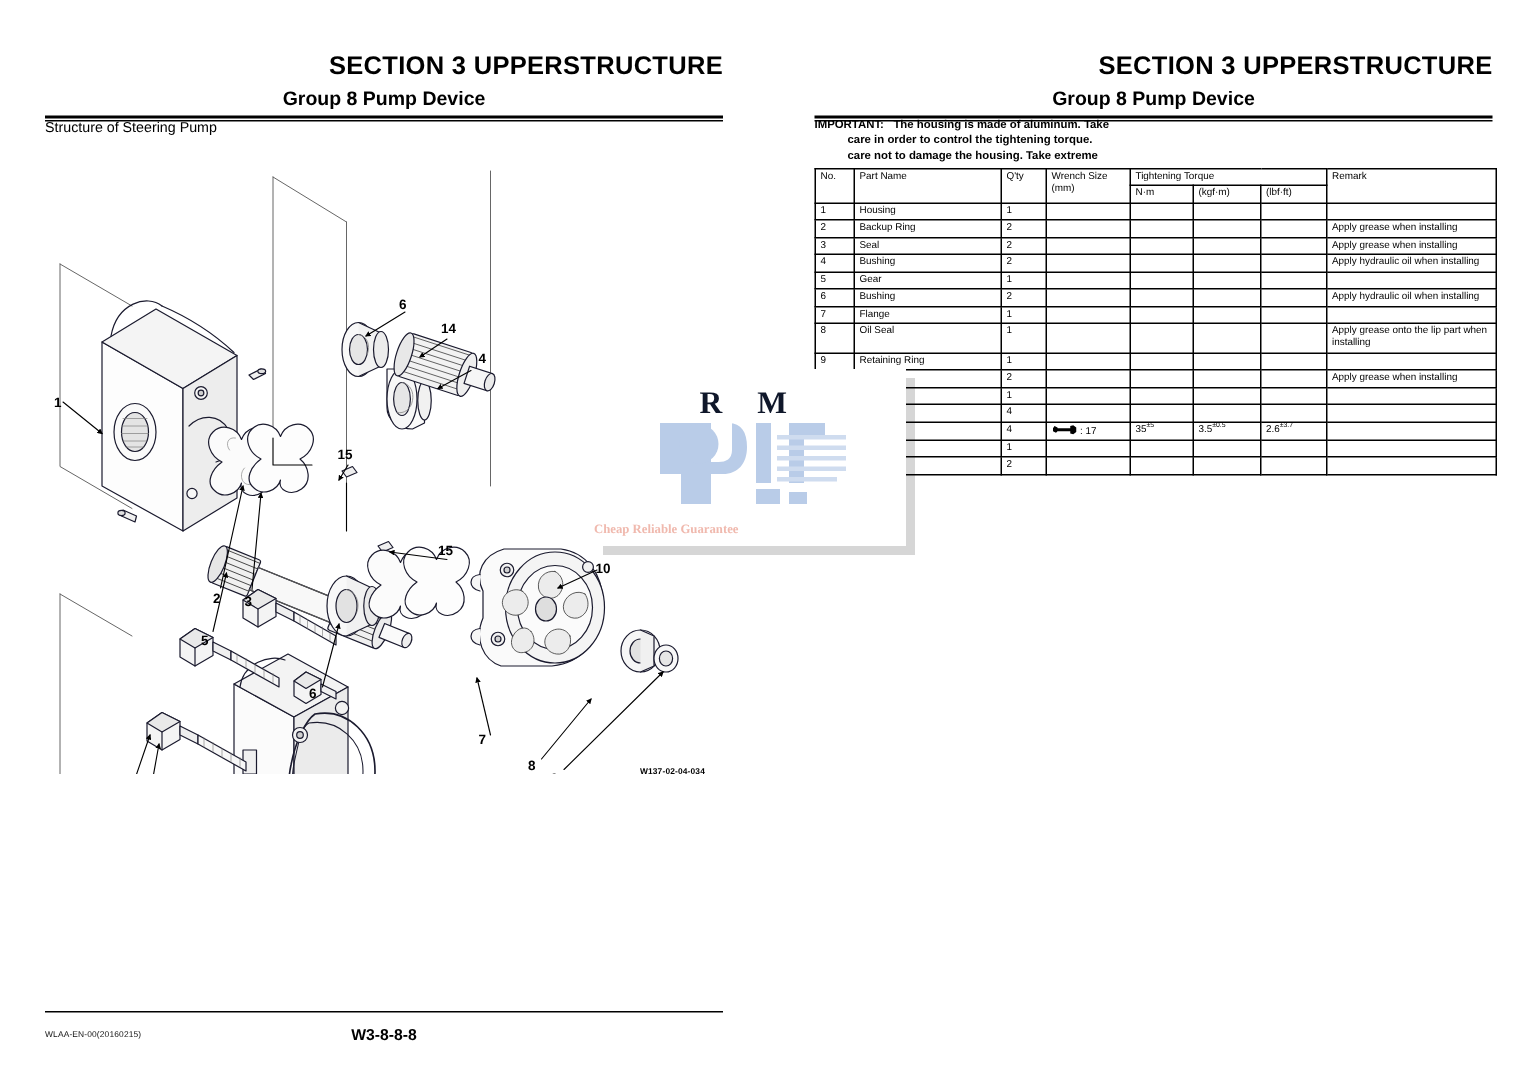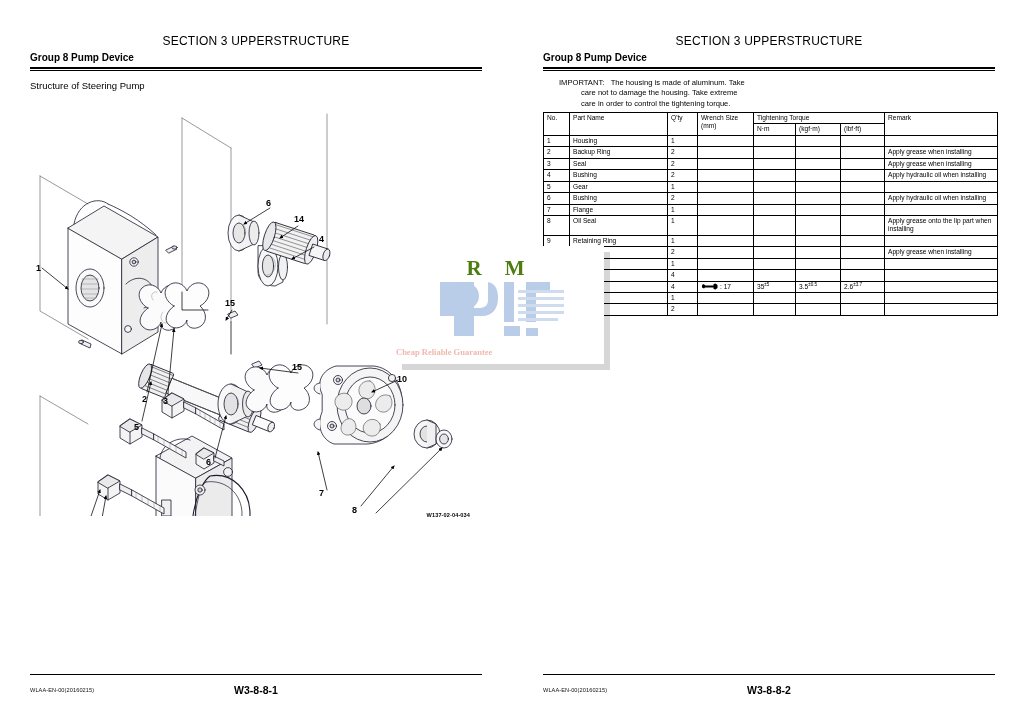--- a/index.html
+++ b/index.html
@@ -5,22 +5,22 @@
   html,body{margin:0;padding:0;background:#ffffff;}
   body{width:1026px;height:722px;position:relative;overflow:hidden;
        font-family:"Liberation Sans",sans-serif;color:#000;}
 
   .page{position:absolute;top:0;height:722px;background:#fff;}
   .page-left{left:0;width:513px;}
   .page-right{left:513px;width:513px;}
 
   
   .hdr{position:absolute;left:0;right:0;}
-  .hdr-title{text-align:center;font-size:12px;font-weight:normal;letter-spacing:.2px;}
-  .hdr-sub{text-align:left;font-size:10px;font-weight:bold;margin-top:4px;}
+  .hdr-title{text-align:right;font-size:17px;font-weight:bold;letter-spacing:.2px;}
+  .hdr-sub{text-align:center;font-size:13px;font-weight:bold;margin-top:4px;}
   .hdr-rules{margin-top:4px;}
   .rule-thick{height:1.6px;background:#000;}
   .rule-thin{height:1px;background:#000;margin-top:1.6px;}
 
   .page-left .hdr{top:34px;left:30px;width:452px;}
   .page-right .hdr{top:34px;left:30px;width:452px;}
 
   
   .sect-label{position:absolute;left:30px;top:80px;font-size:9.5px;font-weight:normal;}
 
@@ -30,22 +30,22 @@
   .ftr-row{position:relative;height:16px;}
   .ftr-code{position:absolute;left:0;top:3px;font-size:5.6px;letter-spacing:.1px;color:#111;}
   .ftr-page{position:absolute;left:0;right:0;text-align:center;font-size:10.5px;font-weight:bold;}
 
   
   .diagram{position:absolute;left:22px;top:96px;width:470px;height:420px;}
   .diagram svg{display:block;}
   .dref{position:absolute;right:22px;bottom:-2px;font-size:5.6px;font-weight:bold;letter-spacing:.1px;}
 
   
-  .note{position:absolute;left:46px;top:78px;width:350px;font-size:7.6px;
-        font-weight:normal;line-height:1.38;}
+  .note{position:absolute;left:30px;top:78px;width:350px;font-size:7.6px;
+        font-weight:bold;line-height:1.38;}
   .note .ind{display:block;padding-left:22px;}
 
   
   .tbl-wrap{position:absolute;left:30px;top:112px;width:455px;}
   table.parts{border-collapse:collapse;width:455px;table-layout:fixed;font-size:6.6px;}
   table.parts th,table.parts td{
       border:0.7px solid #000;vertical-align:top;padding:1px 2px 1px 3px;
       font-weight:normal;text-align:left;line-height:1.28;}
   table.parts th{font-weight:normal;}
   .c-no{width:26px;}
@@ -61,21 +61,21 @@
   .wrench-ico{display:inline-block;vertical-align:-1px;margin-right:1px;}
 
   
   .wm{position:absolute;left:396px;top:246px;width:208px;height:118px;
       pointer-events:none;}
   .wm-box{position:absolute;inset:0;background:#fff;
           box-shadow:6px 6px 0 rgba(0,0,0,0.16);}
   .wm-inner{position:absolute;inset:0;}
   .wm-rm{position:absolute;top:10px;left:0;right:0;text-align:center;
          font-size:21px;font-weight:bold;letter-spacing:9px;
-         color:#4d7c0f;font-family:"Liberation Serif",serif;}
+         color:#0f172a;font-family:"Liberation Serif",serif;}
   .wm-tag{position:absolute;bottom:7px;left:0;right:0;
           font-size:8.5px;font-weight:bold;color:#f0b9ae;
           font-family:"Liberation Serif",serif;}
   .wm-logo{position:absolute;left:34px;top:30px;}
 </style>
 </head>
 <body>
 
 <div class="page page-left">
 
@@ -380,41 +380,41 @@
         <text x="270" y="274">15</text>
       </g>
     </svg>
     <div class="dref">W137-02-04-034</div>
   </div>
 
   <div class="ftr">
     <div class="ftr-rule"></div>
     <div class="ftr-row">
       <span class="ftr-code">WLAA-EN-00(20160215)</span>
-      <span class="ftr-page">W3-8-8-1</span>
+      <span class="ftr-page">W3-8-8-8</span>
     </div>
   </div>
 </div>
 
 <div class="page page-right">
 
   <div class="hdr">
     <div class="hdr-title">SECTION 3 UPPERSTRUCTURE</div>
     <div class="hdr-sub">Group 8 Pump Device</div>
     <div class="hdr-rules">
       <div class="rule-thick"></div>
       <div class="rule-thin"></div>
     </div>
   </div>
 
   <div class="note">
     <span>IMPORTANT:</span>
     &nbsp;&nbsp;<span>The housing is made of aluminum. Take</span>
+    <span class="ind">care in order to control the tightening torque.</span>
     <span class="ind">care not to damage the housing. Take extreme</span>
-    <span class="ind">care in order to control the tightening torque.</span>
   </div>
 
   <div class="tbl-wrap">
     <table class="parts">
       <colgroup>
         <col class="c-no">
           <col class="c-part">
           <col class="c-qty">
           <col class="c-wr">
         <col class="c-nm">
@@ -590,27 +590,20 @@
             <td></td>
             <td></td>
             <td></td>
             <td></td>
             <td></td>
           </tr>
         </tbody>
     </table>
   </div>
 
-  <div class="ftr">
-    <div class="ftr-rule"></div>
-    <div class="ftr-row">
-      <span class="ftr-code">WLAA-EN-00(20160215)</span>
-      <span class="ftr-page">W3-8-8-2</span>
-    </div>
-  </div>
 </div>
 
 <div class="wm">
   <div class="wm-box"></div>
   <div class="wm-inner">
     <div class="wm-rm">R M</div>
     <svg class="wm-logo" width="140" height="66" viewBox="0 0 140 66">
       <g fill="#b9cce8">
         <path d="M10,6 L56,6 C64,6 68,12 68,22 C68,33 62,40 52,40 L44,40
                  L44,60 L24,60 L24,40 L10,40 Z"></path>

